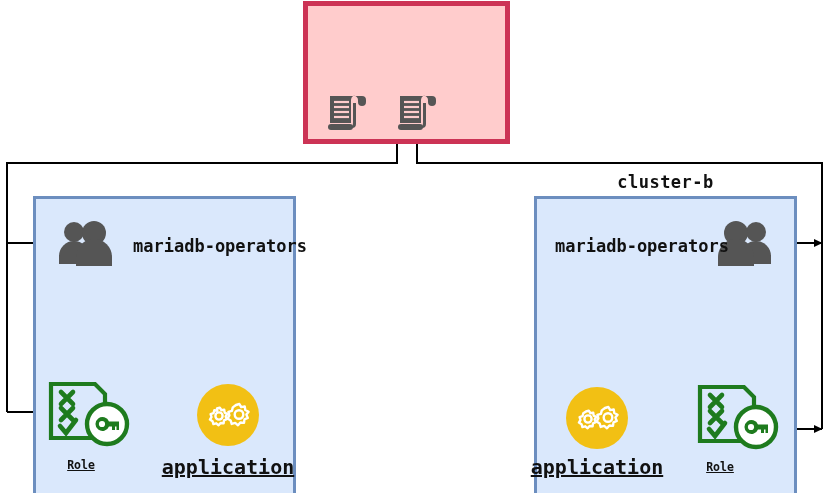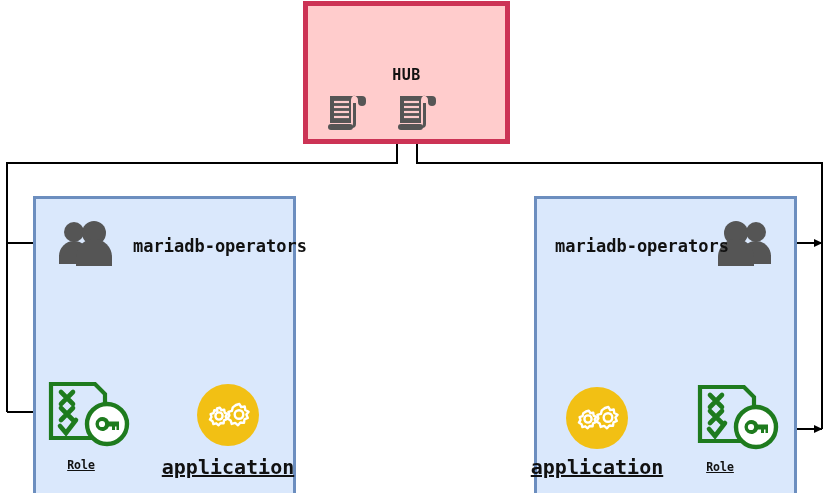--- a/index.html
+++ b/index.html
@@ -137,21 +137,20 @@
     <g>
       <path d="M130,415 L196,415" fill="none" stroke="#000000" stroke-width="1.8" marker-end="url(#arrowR)"></path>
     </g>
 
     <g>
       <path d="M698,418 L633,418" fill="none" stroke="#333344" stroke-width="1.8" marker-end="url(#arrowRgray)" transform="rotate(180 665.5 418)"></path>
     </g>
   </svg>
 
   <div class="hub-box">
-    <div class="hub-title">HUB</div>
 
     <svg class="icon-abs" style="left:14px; top:84px;" width="48" height="48" viewBox="0 0 48 48">
       <g fill="#555555">
         <path d="M8,6 h23 a5,5 0 0 0 -2,4 v23 h-21 z"></path>
         <rect x="6" y="34" width="25" height="6" rx="3"></rect>
         <path d="M31,6 h9 a4,4 0 0 1 4,4 v2 a4,4 0 0 1 -8,0 v-2 a4,4 0 0 0 -5,-4 z"></path>
         <path d="M34,13 v21 a4,4 0 0 1 -4,4 h-3 a5,5 0 0 0 4,-5 v-20 z"></path>
       </g>
       <g stroke="#ffcccc" stroke-width="2.2" stroke-linecap="butt">
         <line x1="12" y1="12" x2="27" y2="12"></line>
@@ -210,20 +209,21 @@
     <circle cx="32" cy="32" r="31" fill="#f2c014"></circle>
     <g fill="none" stroke="#ffffff" stroke-width="2.4" stroke-linejoin="round">
       <path d="M21,25.5 l2.8,-0.9 l1.5,2.6 l2.9,-0.6 l0.5,3 l2.7,1.4 l-1.8,2.4 l1.2,2.8 l-2.8,1.1 l-0.4,3 l-3,-0.3 l-2,2.3 l-2.3,-2 l-2.9,0.8 l-0.9,-2.9 l-2.6,-1.6 l1.6,-2.6 l-0.9,-2.9 l2.9,-0.9 l0.8,-2.9 l3,0.5 z"></path>
       <circle cx="23" cy="33" r="3.6"></circle>
       <path d="M40,22 l3.4,-1 l1.8,3.1 l3.5,-0.7 l0.6,3.6 l3.3,1.7 l-2.2,2.9 l1.4,3.3 l-3.3,1.4 l-0.5,3.6 l-3.6,-0.4 l-2.4,2.8 l-2.8,-2.4 l-3.5,1 l-1.1,-3.5 l-3.1,-1.9 l1.9,-3.1 l-1,-3.5 l3.5,-1 l0.9,-3.5 z"></path>
       <circle cx="43" cy="31.5" r="4.3"></circle>
     </g>
   </svg>
   <div class="node-label label-app" style="left:156px; top:455px; width:144px;">application</div>
 
+  <div class="cluster-label cluster-b-label">cluster-b</div>
   <div class="cluster-box cluster-b-box"></div>
 
   <svg class="icon-abs" style="left:714px; top:220px;" width="58" height="46" viewBox="0 0 58 46">
     <g fill="#555555" transform="translate(58,0) scale(-1,1)">
       <circle cx="16" cy="12" r="10"></circle>
       <path d="M1,44 v-8 a15,15 0 0 1 30,0 v8 z"></path>
       <circle cx="36" cy="13" r="12"></circle>
       <path d="M18,46 v-9 a18,18 0 0 1 36,0 v9 z"></path>
     </g>
   </svg>

